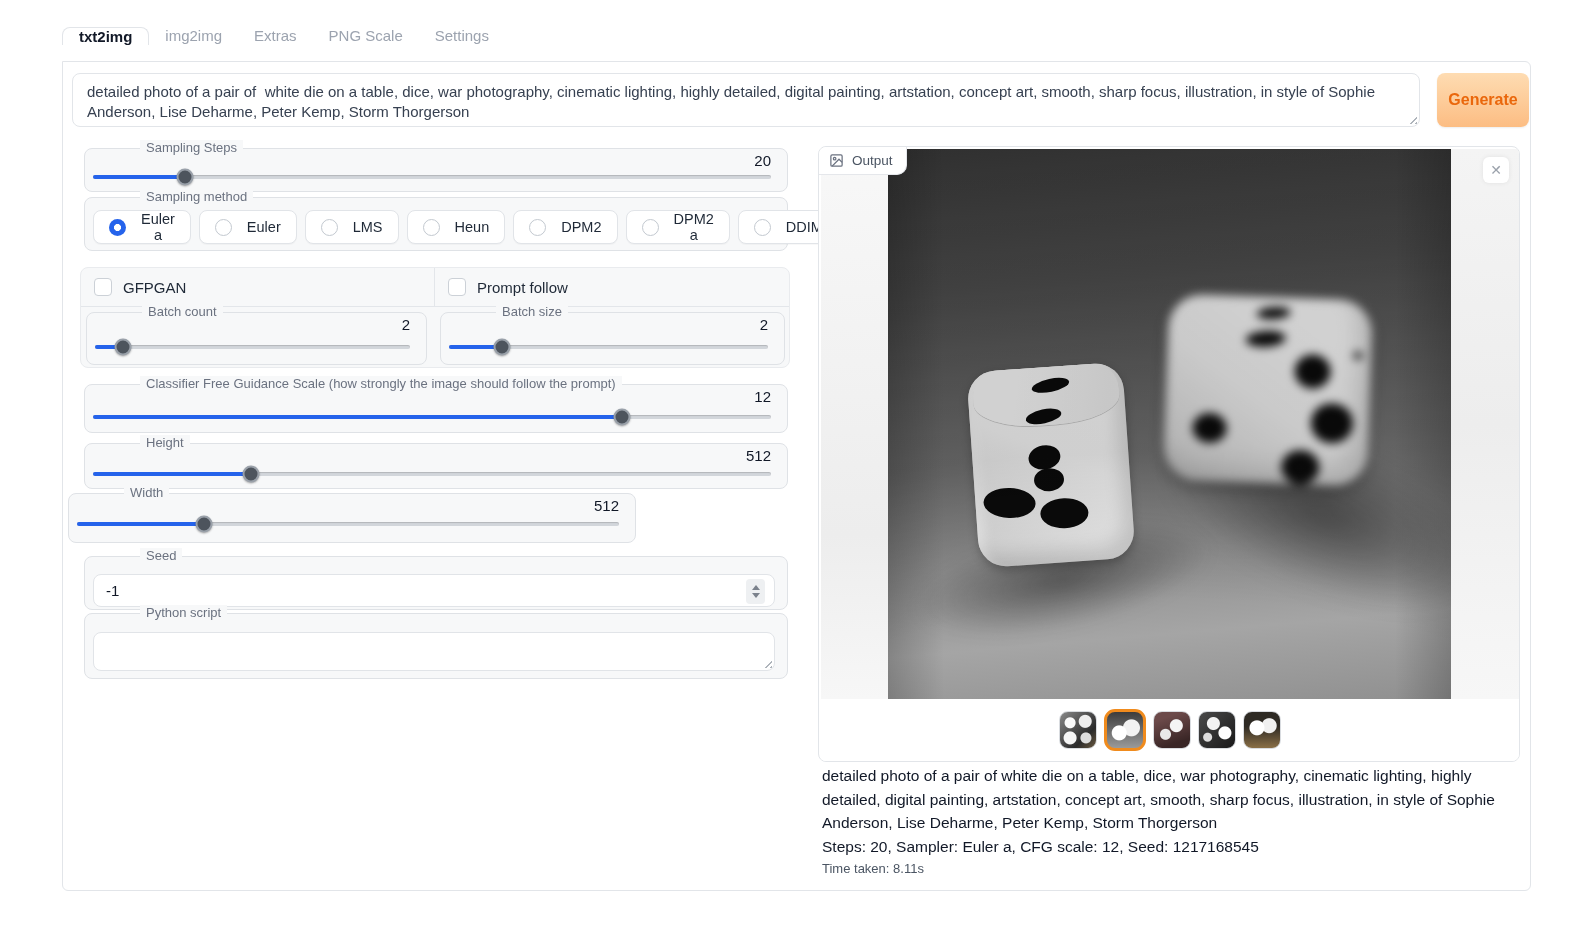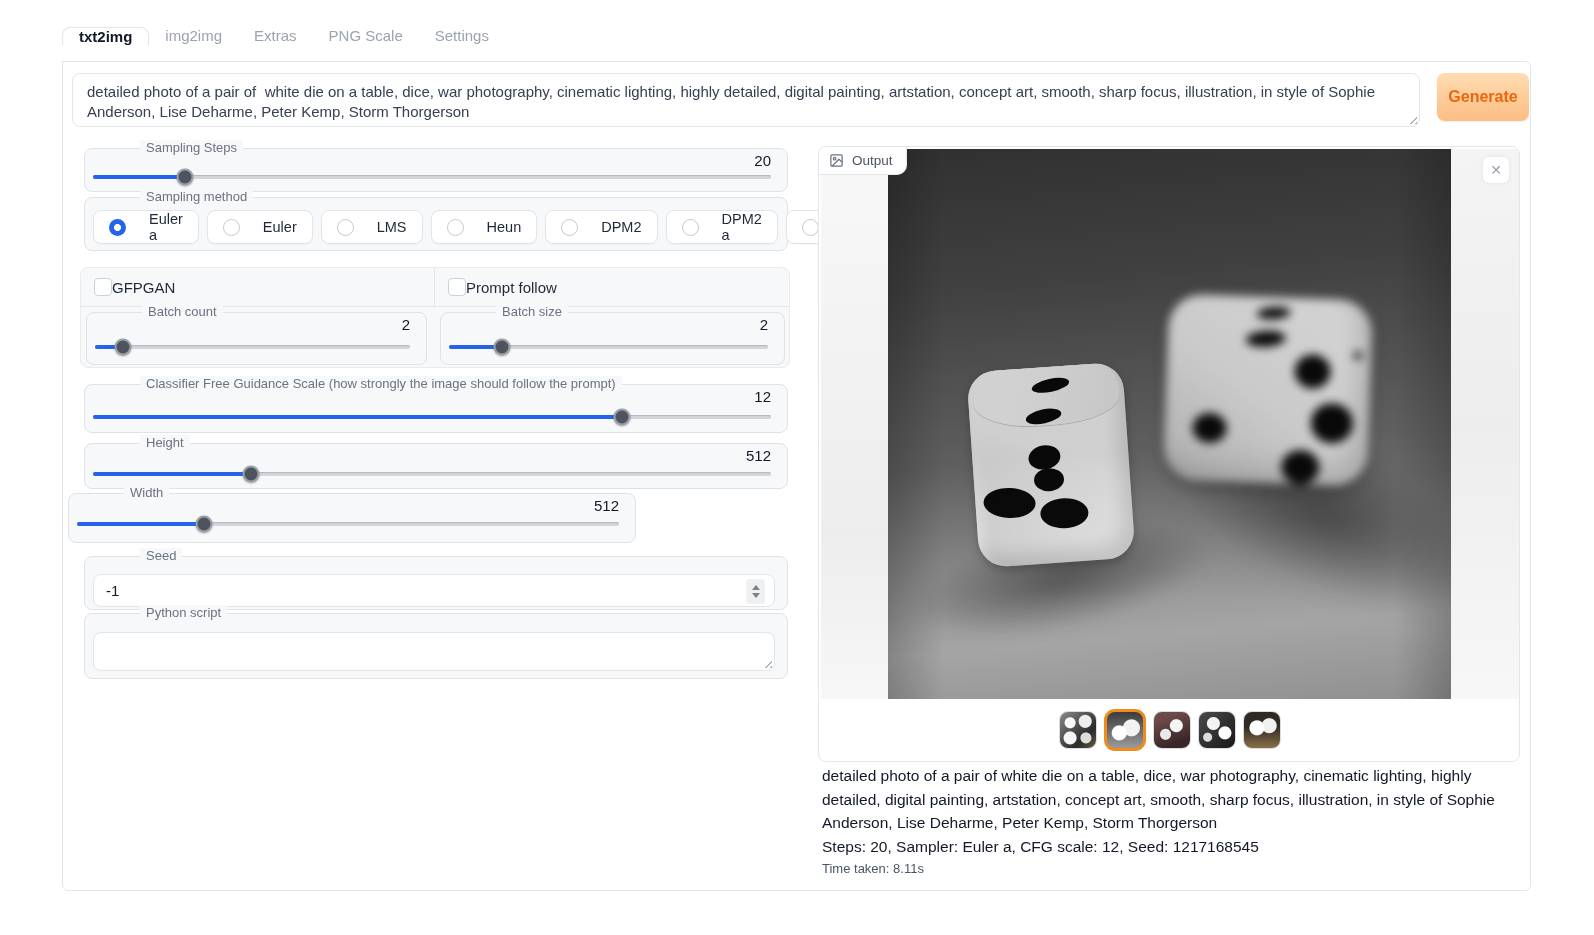--- a/index.html
+++ b/index.html
@@ -9,42 +9,42 @@
   .tab-bar { position:absolute; left:62px; top:27px; height:35px; display:flex; align-items:flex-start; z-index:5; }
   .tab { padding:0 16px; font-size:15px; color:#9ca3af; display:flex; align-items:center; cursor:pointer; }
   .tab.active { background:#fff; border:1px solid #e2e5e9; border-bottom:none; border-radius:8px 8px 0 0; color:#111827; font-weight:700; }
 
   
   .app-frame { position:absolute; left:62px; top:61px; width:1469px; height:830px; border:1px solid #e2e5e9; border-radius:0 6px 6px 6px; background:#fff; }
 
   
   .prompt-box { position:absolute; left:72px; top:73px; width:1348px; height:54px; border:1px solid #e2e5e9; border-radius:8px; background:#fff; padding:8px 14px; font-size:15px; line-height:20px; color:#374151; white-space:pre-wrap; overflow:hidden; }
   .resize-handle { position:absolute; right:3px; bottom:3px; width:11px; height:11px; background:repeating-linear-gradient(315deg,#aeb4bb 0 1.5px,transparent 1.5px 4px); clip-path:polygon(100% 0,100% 100%,0 100%); cursor:nwse-resize; }
-  .generate-btn { position:absolute; left:1437px; top:73px; width:92px; height:48px; border:none; border-radius:8px; background:linear-gradient(180deg,#fedcb2 0%,#fcbd83 100%); color:#ea670c; font-weight:700; font-size:16px; font-family:"Liberation Sans",sans-serif; display:flex; align-items:center; justify-content:center; cursor:pointer; box-shadow:0 1px 2px rgba(0,0,0,.07); }
+  .generate-btn { position:absolute; left:1437px; top:73px; width:92px; height:54px; border:none; border-radius:8px; background:linear-gradient(180deg,#fedcb2 0%,#fcbd83 100%); color:#ea670c; font-weight:700; font-size:16px; font-family:"Liberation Sans",sans-serif; display:flex; align-items:center; justify-content:center; cursor:pointer; box-shadow:0 1px 2px rgba(0,0,0,.07); }
 
   
   .fieldset { position:absolute; background:#f7f8f9; border:1px solid #dfe2e6; border-radius:8px; }
   .legend { position:absolute; top:-9px; left:12px; background:#f7f8f9; padding:0 6px; font-size:13px; color:#6b7280; white-space:nowrap; z-index:1;margin-left:43px; }
   .slider-value { position:absolute; right:16px; top:3px; font-size:15px; color:#111827;text-align:right; }
 
   .slider { position:absolute; left:8px; right:16px; height:17px; --pct:0%; cursor:pointer; }
   .slider-track { position:absolute; left:0; right:0; top:7px; height:4px; border-radius:3px; background:#d2d6db; box-shadow:inset 0 1px 1px rgba(0,0,0,.15); }
   .slider-fill { position:absolute; left:0; top:7px; height:4px; border-radius:3px; background:#2563eb; width:var(--pct); }
   .slider-thumb { position:absolute; left:var(--pct); top:50%; transform:translate(-50%,-50%); width:17px; height:17px; border-radius:50%; background:#4d545d; border:2px solid #99a0a9; box-shadow:0 1px 2px rgba(0,0,0,.3); cursor:grab; }
 
   
   .radio-row { position:absolute; left:8px; top:12px; display:flex; gap:8px; }
-  .radio-pill { display:flex; align-items:center; gap:23px; background:#fff; border:1px solid #e1e4e8; border-radius:8px; padding:0 15px; height:34px; font-size:14.5px; color:#1f2937; cursor:pointer; box-shadow:0 1px 1px rgba(0,0,0,.03); }
+  .radio-pill { display:flex; align-items:center; gap:15px; background:#fff; border:1px solid #e1e4e8; border-radius:8px; padding:0 15px; height:34px; font-size:14.5px; color:#1f2937; cursor:pointer; box-shadow:0 1px 1px rgba(0,0,0,.03);text-align:center; }
   .radio-dot { width:17px; height:17px; border-radius:50%; border:1px solid #c3c9d0; background:#fff; flex:none; }
   .radio-pill.checked .radio-dot { border:none; background:radial-gradient(circle,#fff 0 3.2px,#2563eb 3.8px); }
 
   
   .panelB { position:absolute; left:80px; top:267px; width:710px; height:101px; background:#f7f8f9; border:1px solid #e9ebee; border-radius:8px; }
   .check-row { position:absolute; left:0; top:0; width:708px; height:39px; display:flex; border-bottom:1px solid #e3e6ea; }
-  .check-cell { width:354px; display:flex; align-items:center; padding-left:13px; font-size:15px; color:#1f2937; }
+  .check-cell { width:354px; display:flex; align-items:center; gap:11px; padding-left:13px; font-size:15px; color:#1f2937; }
   .check-cell:first-child { border-right:1px solid #e3e6ea; }
   .checkbox { width:18px; height:18px; border:1px solid #ccd1d7; border-radius:4px; background:#fff; flex:none; cursor:pointer; }
 
   
   .text-input { position:absolute; left:8px; top:17px; right:12px; height:33px; background:#fff; border:1px solid #e1e4e8; border-radius:8px; font-size:15px; color:#111827; display:flex; align-items:center; padding:0 12px; }
   .spinner { position:absolute; right:9px; top:4px; width:19px; height:25px; background:#eef0f2; border-radius:4px; display:flex; flex-direction:column; align-items:center; justify-content:center; gap:3px; cursor:pointer; }
   .spin-up { width:0; height:0; border-left:4px solid transparent; border-right:4px solid transparent; border-bottom:5px solid #7b828c; }
   .spin-down { width:0; height:0; border-left:4px solid transparent; border-right:4px solid transparent; border-top:5px solid #7b828c; }
   .textarea-input { position:absolute; left:8px; right:12px; top:18px; bottom:7px; background:#fff; border:1px solid #e1e4e8; border-radius:8px; }
 

